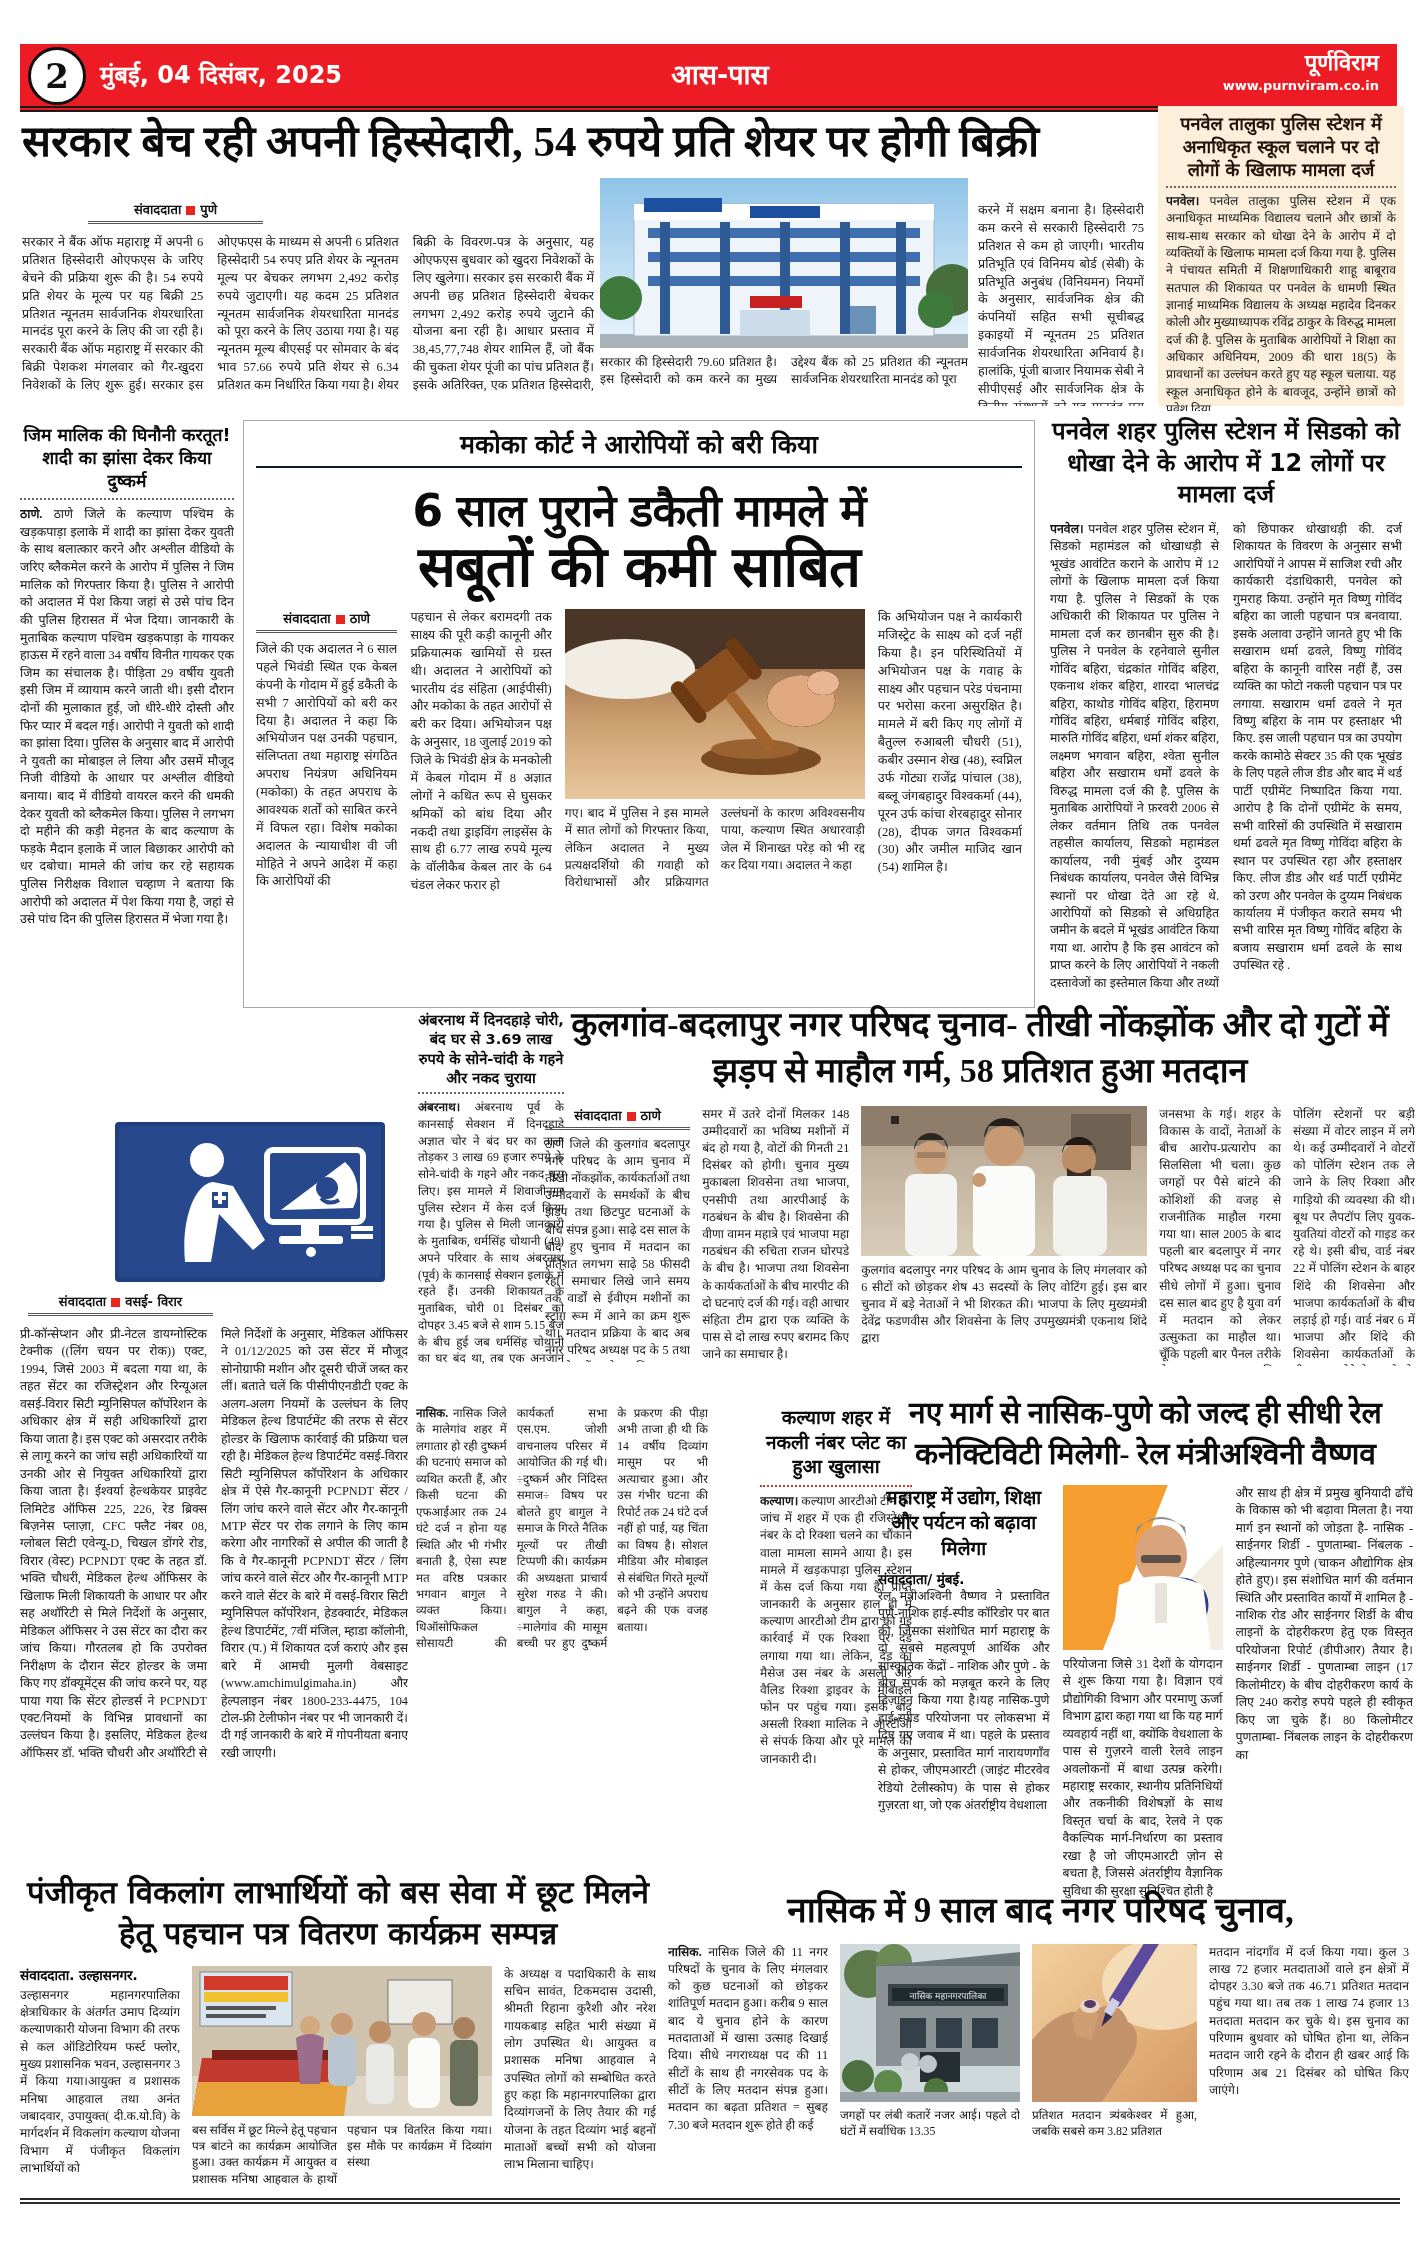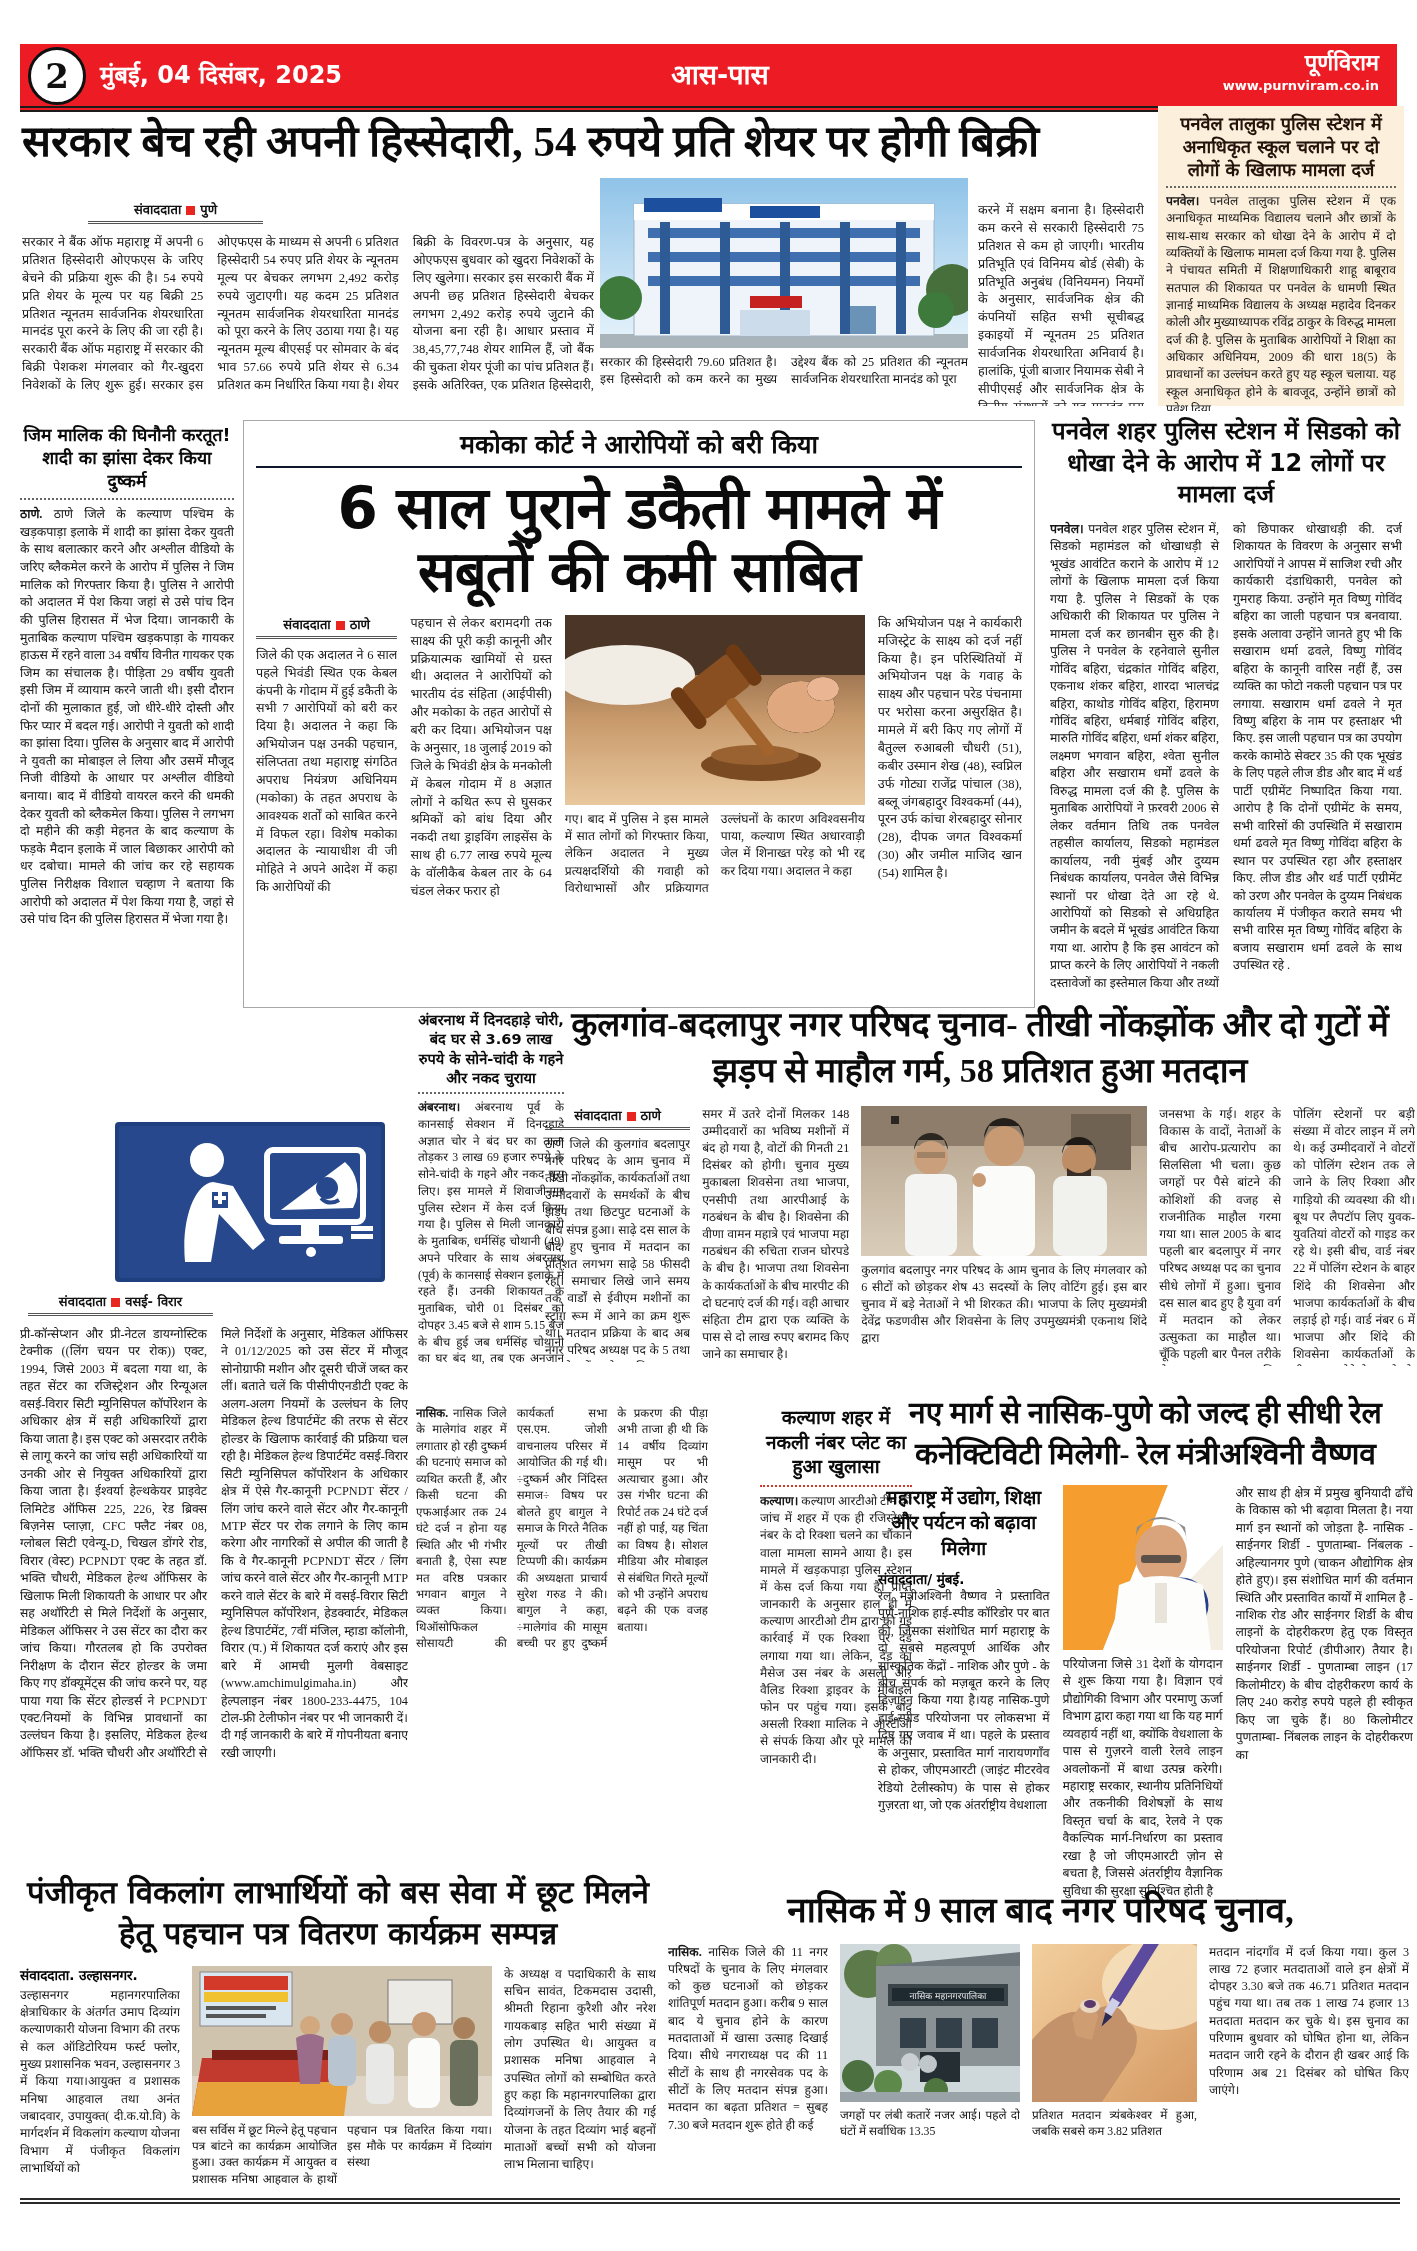--- a/index.html
+++ b/index.html
@@ -87,21 +87,21 @@
   <div class="abs" style="left:20px;top:424px;width:214px;">
     <div class="hl center" style="font-size:17.5px;line-height:1.3;">जिम मालिक की घिनौनी करतूत! शादी का झांसा देकर किया दुष्कर्म</div>
     <div class="dotted" style="margin:6px 0;"></div>
     <div class="bodytxt" style="font-size:12.4px;height:492px;">
       <span class="lead">ठाणे.</span><span> ठाणे जिले के कल्याण पश्चिम के खड़कपाड़ा इलाके में शादी का झांसा देकर युवती के साथ बलात्कार करने और अश्लील वीडियो के जरिए ब्लैकमेल करने के आरोप में पुलिस ने जिम मालिक को गिरफ्तार किया है। पुलिस ने आरोपी को अदालत में पेश किया जहां से उसे पांच दिन की पुलिस हिरासत में भेज दिया। जानकारी के मुताबिक कल्याण पश्चिम खड़कपाड़ा के गायकर हाऊस में रहने वाला 34 वर्षीय विनीत गायकर एक जिम का संचालक है। पीड़िता 29 वर्षीय युवती इसी जिम में व्यायाम करने जाती थी। इसी दौरान दोनों की मुलाकात हुई, जो धीरे-धीरे दोस्ती और फिर प्यार में बदल गई। आरोपी ने युवती को शादी का झांसा दिया। पुलिस के अनुसार बाद में आरोपी ने युवती का मोबाइल ले लिया और उसमें मौजूद निजी वीडियो के आधार पर अश्लील वीडियो बनाया। बाद में वीडियो वायरल करने की धमकी देकर युवती को ब्लैकमेल किया। पुलिस ने लगभग दो महीने की कड़ी मेहनत के बाद कल्याण के फड़के मैदान इलाके में जाल बिछाकर आरोपी को धर दबोचा। मामले की जांच कर रहे सहायक पुलिस निरीक्षक विशाल चव्हाण ने बताया कि आरोपी को अदालत में पेश किया गया है, जहां से उसे पांच दिन की पुलिस हिरासत में भेजा गया है।</span>
     </div>
   </div>
 
   <div class="abs boxed" style="left:243px;top:420px;width:792px;height:588px;box-sizing:border-box;padding:8px 12px;">
     <div class="hl center" style="font-size:25px;line-height:1.25;border-bottom:2px solid #0f172a;padding-bottom:6px;">मकोका कोर्ट ने आरोपियों को बरी किया</div>
-    <div class="hl center" style="font-size:58px;line-height:1.12;font-weight:900;letter-spacing:-1px;margin-top:8px;">6 साल पुराने डकैती मामले में</div>
+    <div class="hl center" style="font-size:44px;line-height:1.12;font-weight:900;letter-spacing:-1px;margin-top:18px;">6 साल पुराने डकैती मामले में</div>
     <div class="hl center" style="font-size:56px;line-height:1.1;font-weight:900;letter-spacing:-1px;">सबूतों की कमी साबित</div>
     <div style="display:flex;gap:13px;margin-top:12px;height:310px;">
       <div style="width:152px;">
         <div class="byline" style="margin-bottom:8px;">
           <span>संवाददाता</span><span class="redsq"></span><span>ठाणे</span>
         </div>
         <div class="bodytxt" style="height:256px;">जिले की एक अदालत ने 6 साल पहले भिवंडी स्थित एक केबल कंपनी के गोदाम में हुई डकैती के सभी 7 आरोपियों को बरी कर दिया है। अदालत ने कहा कि अभियोजन पक्ष उनकी पहचान, संलिप्तता तथा महाराष्ट्र संगठित अपराध नियंत्रण अधिनियम (मकोका) के तहत अपराध के आवश्यक शर्तों को साबित करने में विफल रहा। विशेष मकोका अदालत के न्यायाधीश वी जी मोहिते ने अपने आदेश में कहा कि आरोपियों की</div>
       </div>
       <div class="bodytxt" style="width:152px;height:308px;">पहचान से लेकर बरामदगी तक साक्ष्य की पूरी कड़ी कानूनी और प्रक्रियात्मक खामियों से ग्रस्त थी। अदालत ने आरोपियों को भारतीय दंड संहिता (आईपीसी) और मकोका के तहत आरोपों से बरी कर दिया। अभियोजन पक्ष के अनुसार, 18 जुलाई 2019 को जिले के भिवंडी क्षेत्र के मनकोली में केबल गोदाम में 8 अज्ञात लोगों ने कथित रूप से घुसकर श्रमिकों को बांध दिया और नकदी तथा ड्राइविंग लाइसेंस के साथ ही 6.77 लाख रुपये मूल्य के वॉलीकैब केबल तार के 64 चंडल लेकर फरार हो</div>
       <div style="width:300px;">

